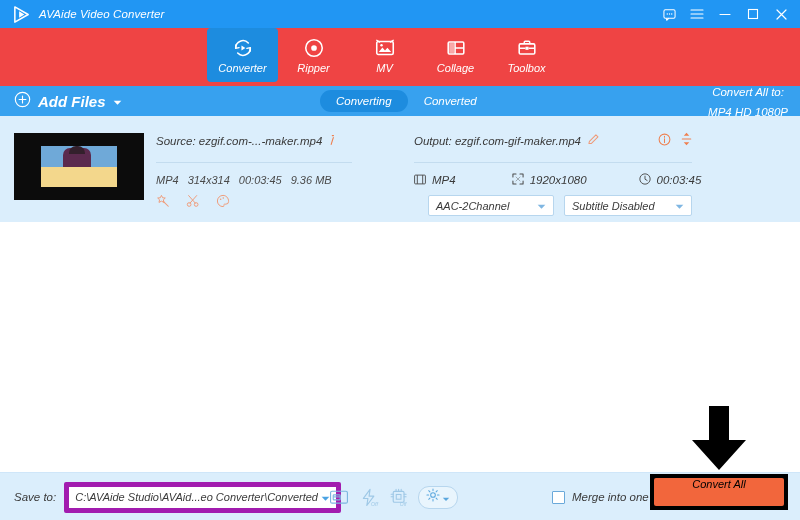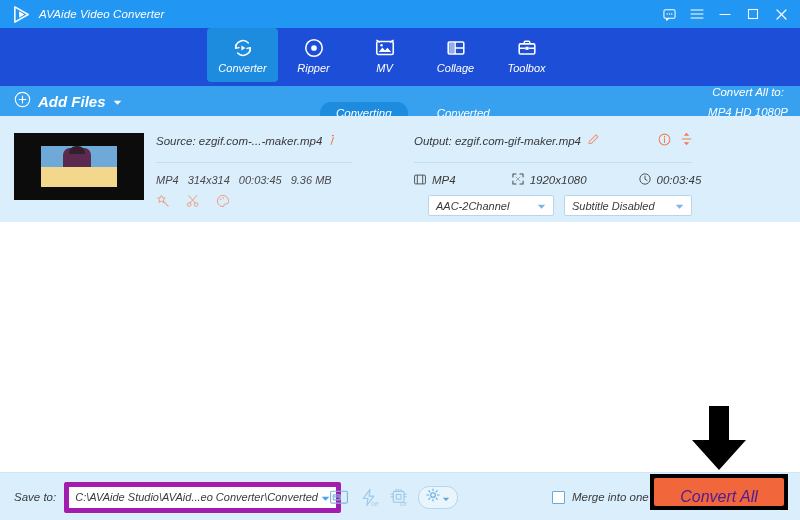--- a/index.html
+++ b/index.html
@@ -28,21 +28,21 @@
   }
   .wc{
     width:26px;height:28px;display:flex;align-items:center;justify-content:center;
     color:#fff;
   }
   .wc svg{display:block;}
 
   
   .navbar{
     position:absolute;left:0;top:28px;width:800px;height:58px;
-    background:#1d4ed8;
+    background:#ef4444;
   }
   .navtabs{
     position:absolute;left:207px;top:0;height:58px;display:flex;align-items:stretch;
   }
   .navtab{
     width:71px;height:54px;display:flex;flex-direction:column;align-items:center;
     justify-content:center;gap:3px;border-radius:4px;color:#ffffff;
   }
   .navtab.active{background:#1d8cdf;}
   .navtab .nt-icon{height:22px;display:flex;align-items:center;justify-content:center;}
@@ -52,21 +52,21 @@
   .actionbar{
     position:absolute;left:0;top:86px;width:800px;height:30px;
     background:#37a1ef;
   }
   .addfiles{
     position:absolute;left:14px;top:0;height:30px;display:flex;align-items:center;gap:7px;
     color:#fff;
   }
   .addfiles .af-label{font-size:15px;font-weight:bold;text-align:right;}
   .seg{
-    position:absolute;left:320px;top:4px;height:22px;display:flex;align-items:center;gap:13px;margin-top:12px;
+    position:absolute;left:320px;top:4px;height:22px;display:flex;align-items:center;gap:0;
   }
   .seg-item{
     height:22px;padding:0 16px;display:flex;align-items:center;justify-content:center;
     font-size:11.5px;color:#ffffff;border-radius:11px;white-space:nowrap;
   }
   .seg-item.active{background:#1d8cdf;}
   .convertall-to{
     position:absolute;right:12px;top:0;height:30px;display:flex;align-items:center;gap:8px;
     color:#fff;font-size:11.5px;flex-direction:column;
   }
@@ -153,22 +153,22 @@
     position:absolute;left:552px;top:0;height:48px;display:flex;align-items:center;gap:7px;
   }
   .checkbox{width:11px;height:11px;border:1px solid #6aa9da;background:#fff;border-radius:1px;}
   .merge-label{font-size:11.5px;color:#3a3a3a;white-space:nowrap;}
   .convert-wrap{
     position:absolute;left:650px;top:474px;width:138px;height:36px;background:#000000;
     padding:4px;box-sizing:border-box;
   }
   .convert-btn{
     width:100%;height:100%;background:#f2663c;border-radius:2px;
-    display:flex;align-items:flex-end;justify-content:center;
-    color:#4c1d95;font-size:16px;
+    display:flex;align-items:flex-start;justify-content:center;
+    color:#000000;font-size:11px;
   }
 </style>
 </head>
 <body>
 
 <div id="app">
 
   <div class="titlebar">
     <div class="brand">
       <span class="brand-logo-wrap">

